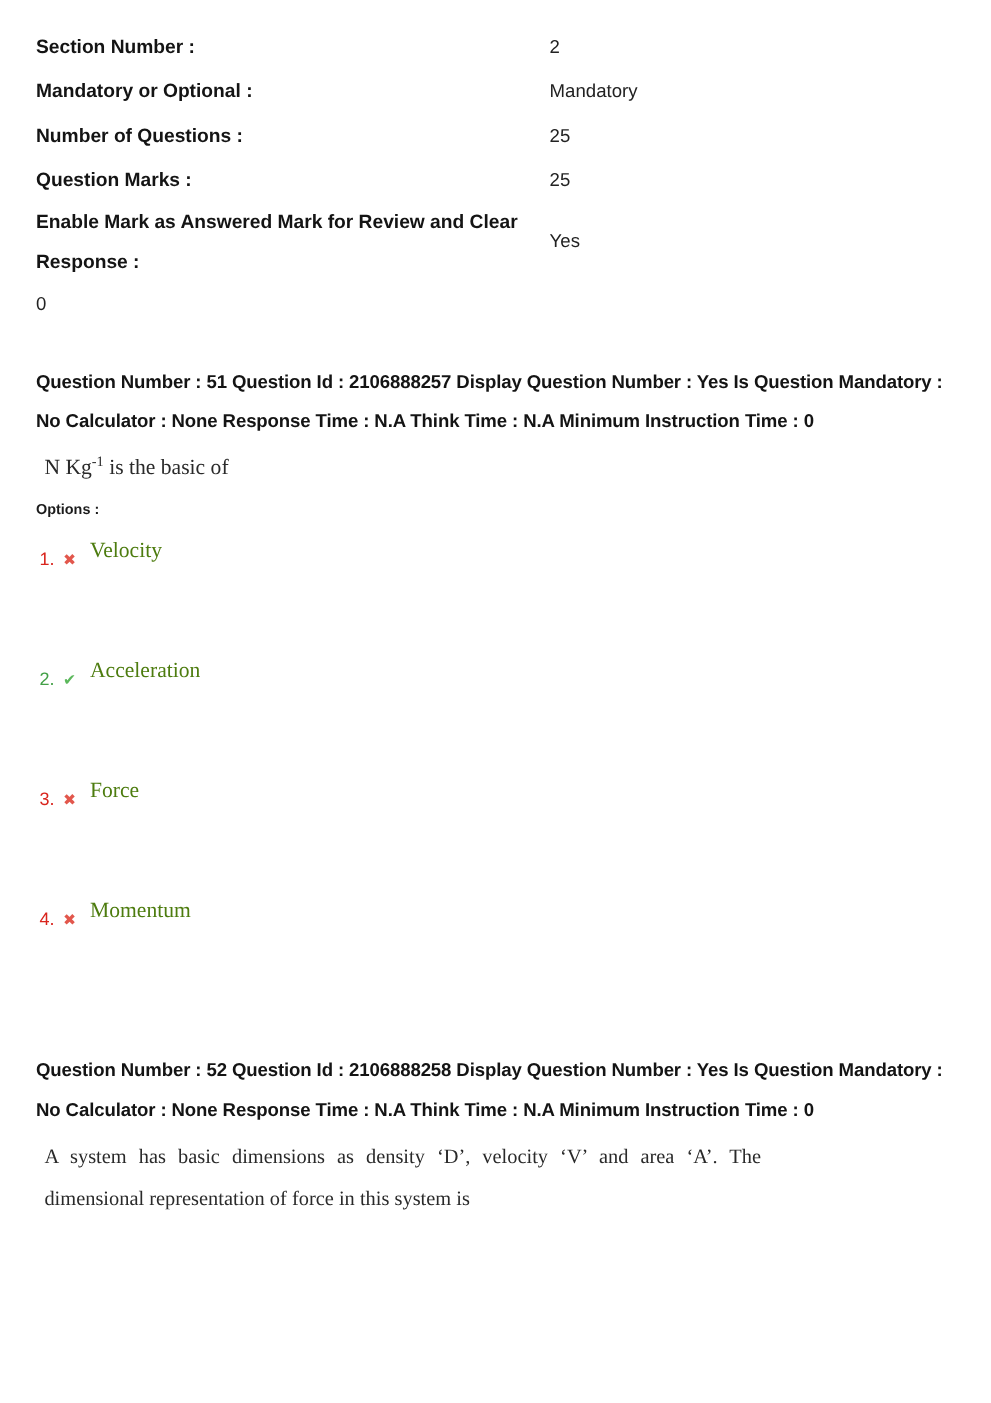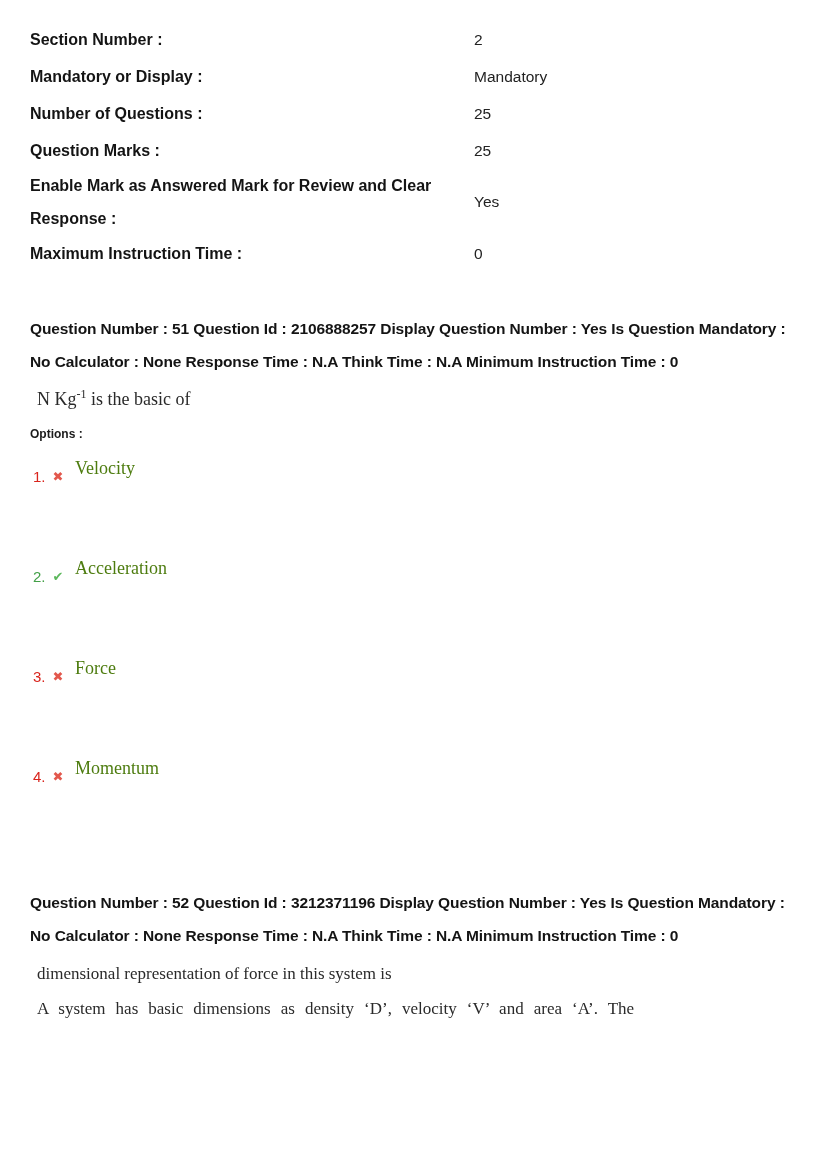--- a/index.html
+++ b/index.html
@@ -6,30 +6,30 @@
   html, body { background: #ffffff; }
   body {
     width: 826px; height: 1169px;
     font-family: "Liberation Sans", sans-serif;
     color: #1b1b1b;
     overflow: hidden;
   }
   .page { padding: 21px 23px 0 30px; }
 
   
-  .info-row { display: flex; align-items: center; min-height: 37px; gap: 16px; }
+  .info-row { display: flex; align-items: center; min-height: 37px; }
   .info-row .label {
     width: 428px; flex: 0 0 428px;
     font-weight: bold; font-size: 16px; line-height: 33px;
     color: #141414;
   }
   .info-row .value { font-size: 15.5px; font-weight: 400; color: #222; }
 
   
-  .question-block { margin-top: 40px; }
+  .question-block { margin-top: 30px; }
   .q-header {
     font-weight: bold; font-size: 15.5px; line-height: 33px;
     color: #141414; max-width: 778px; letter-spacing: -0.1px;
   }
   .q-body-serif {
     font-family: "Liberation Serif", serif;
     font-size: 18px; color: #2a2a2a;
     margin-top: 9px; padding-left: 7px;
   }
   .q-body-serif sup { font-size: 12px; }
@@ -64,37 +64,36 @@
 <body>
 
 <div class="page">
 
   <div>
     <div class="info-row">
       <div class="label">Section Number :</div>
       <div class="value">2</div>
     </div>
     <div class="info-row">
-      <div class="label">Mandatory or Display :</div>
+      <div class="label">Mandatory or Optional :</div>
       <div class="value">Mandatory</div>
     </div>
     <div class="info-row">
       <div class="label">Number of Questions :</div>
       <div class="value">25</div>
     </div>
     <div class="info-row">
       <div class="label">Question Marks :</div>
       <div class="value">25</div>
     </div>
     <div class="info-row">
       <div class="label">Enable Mark as Answered Mark for Review and Clear Response :</div>
       <div class="value">Yes</div>
     </div>
     <div class="info-row">
-      <div class="label">Maximum Instruction Time :</div>
       <div class="value">0</div>
     </div>
   </div>
 
   <div class="question-block">
     <div class="q-header">Question Number : 51 Question Id : 2106888257 Display Question Number : Yes Is Question Mandatory : No Calculator : None Response Time : N.A Think Time : N.A Minimum Instruction Time : 0</div>
     <div class="q-body-serif">
       <span>N Kg</span><sup>-1</sup><span> is the basic of</span>
     </div>
     <div class="options-label">Options :</div>
@@ -125,20 +124,20 @@
         <div class="opt-marker">
           <span class="opt-number">4.</span>
           <span class="opt-icon">✖</span>
         </div>
         <div class="opt-text">Momentum</div>
       </div>
     </div>
   </div>
 
   <div class="question-block q52-block">
-    <div class="q-header">Question Number : 52 Question Id : 3212371196 Display Question Number : Yes Is Question Mandatory : No Calculator : None Response Time : N.A Think Time : N.A Minimum Instruction Time : 0</div>
+    <div class="q-header">Question Number : 52 Question Id : 2106888258 Display Question Number : Yes Is Question Mandatory : No Calculator : None Response Time : N.A Think Time : N.A Minimum Instruction Time : 0</div>
     <div class="q52-body">
+      <div class="q52-line justified">A system has basic dimensions as density ‘D’, velocity ‘V’ and area ‘A’. The</div>
       <div class="q52-line">dimensional representation of force in this system is</div>
-      <div class="q52-line justified">A system has basic dimensions as density ‘D’, velocity ‘V’ and area ‘A’. The</div>
     </div>
   </div>
 
 </div>
 
 </body></html>

